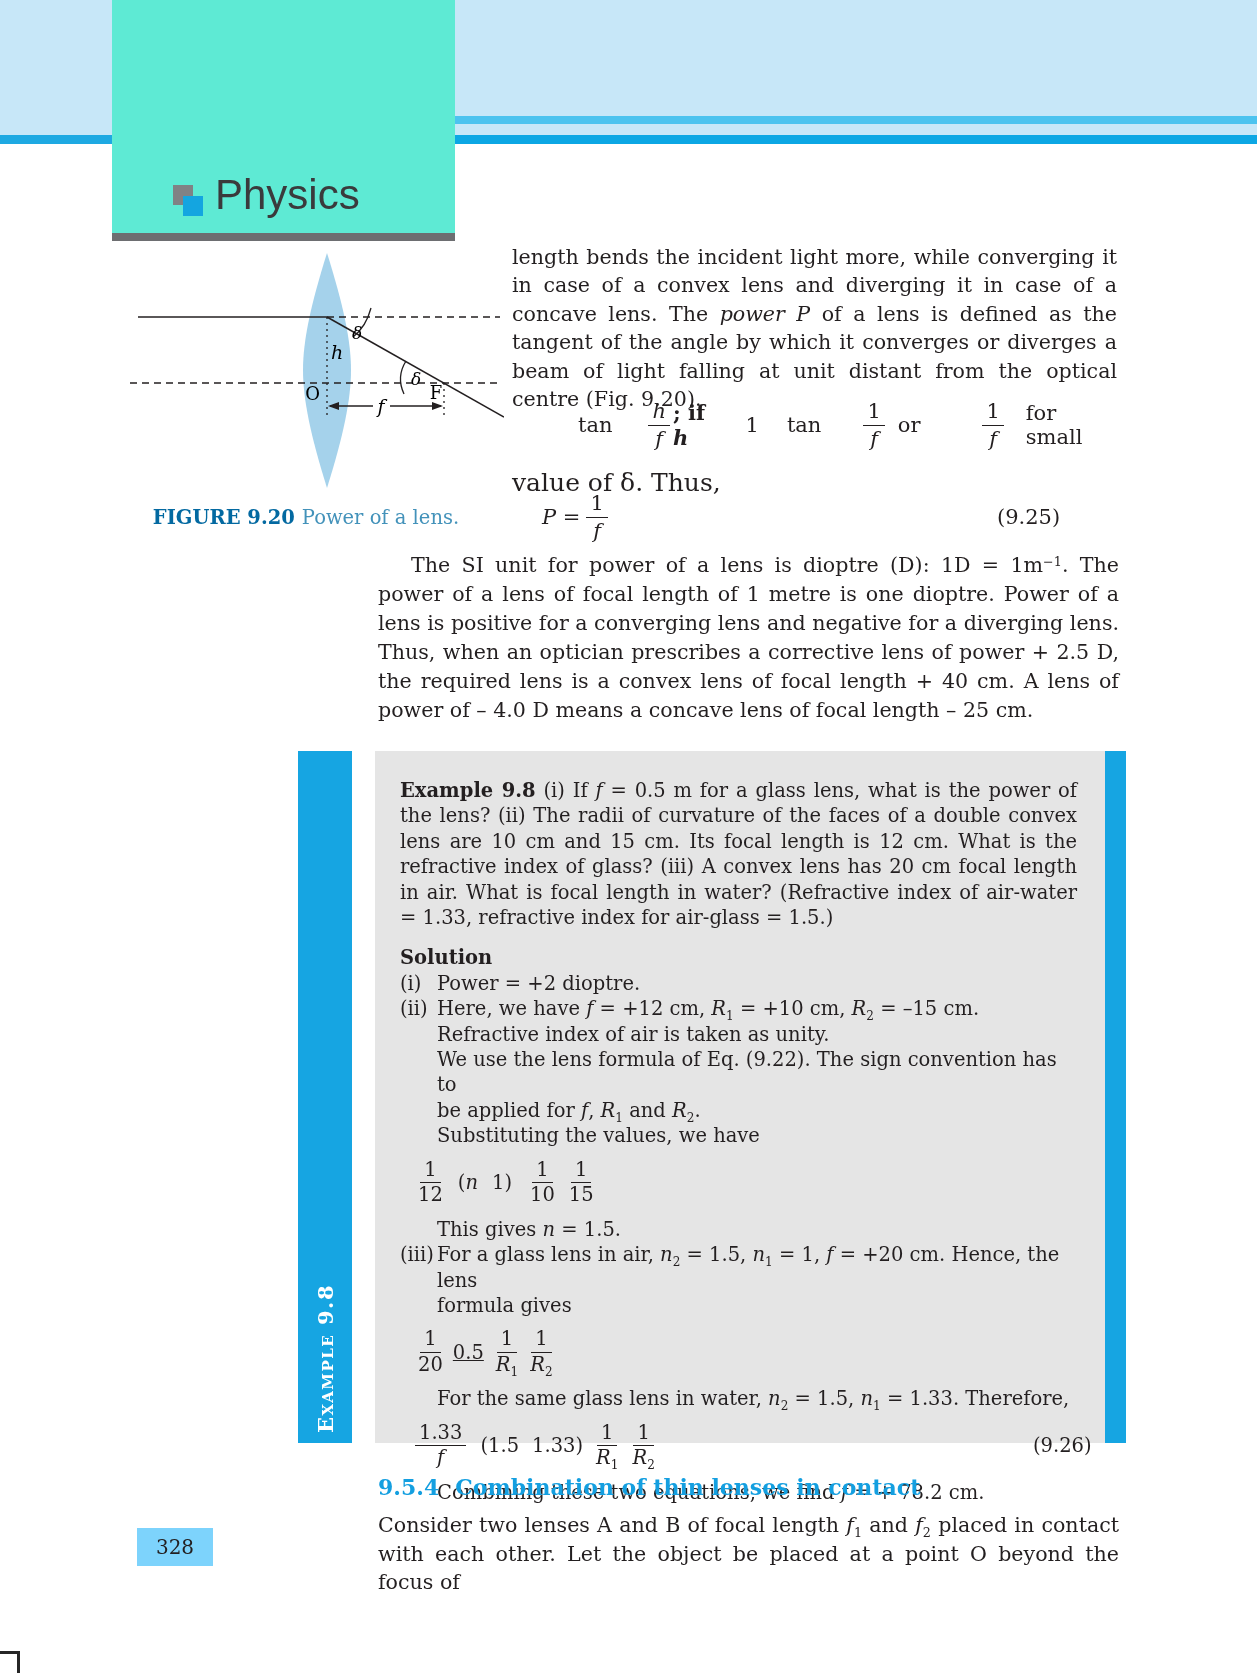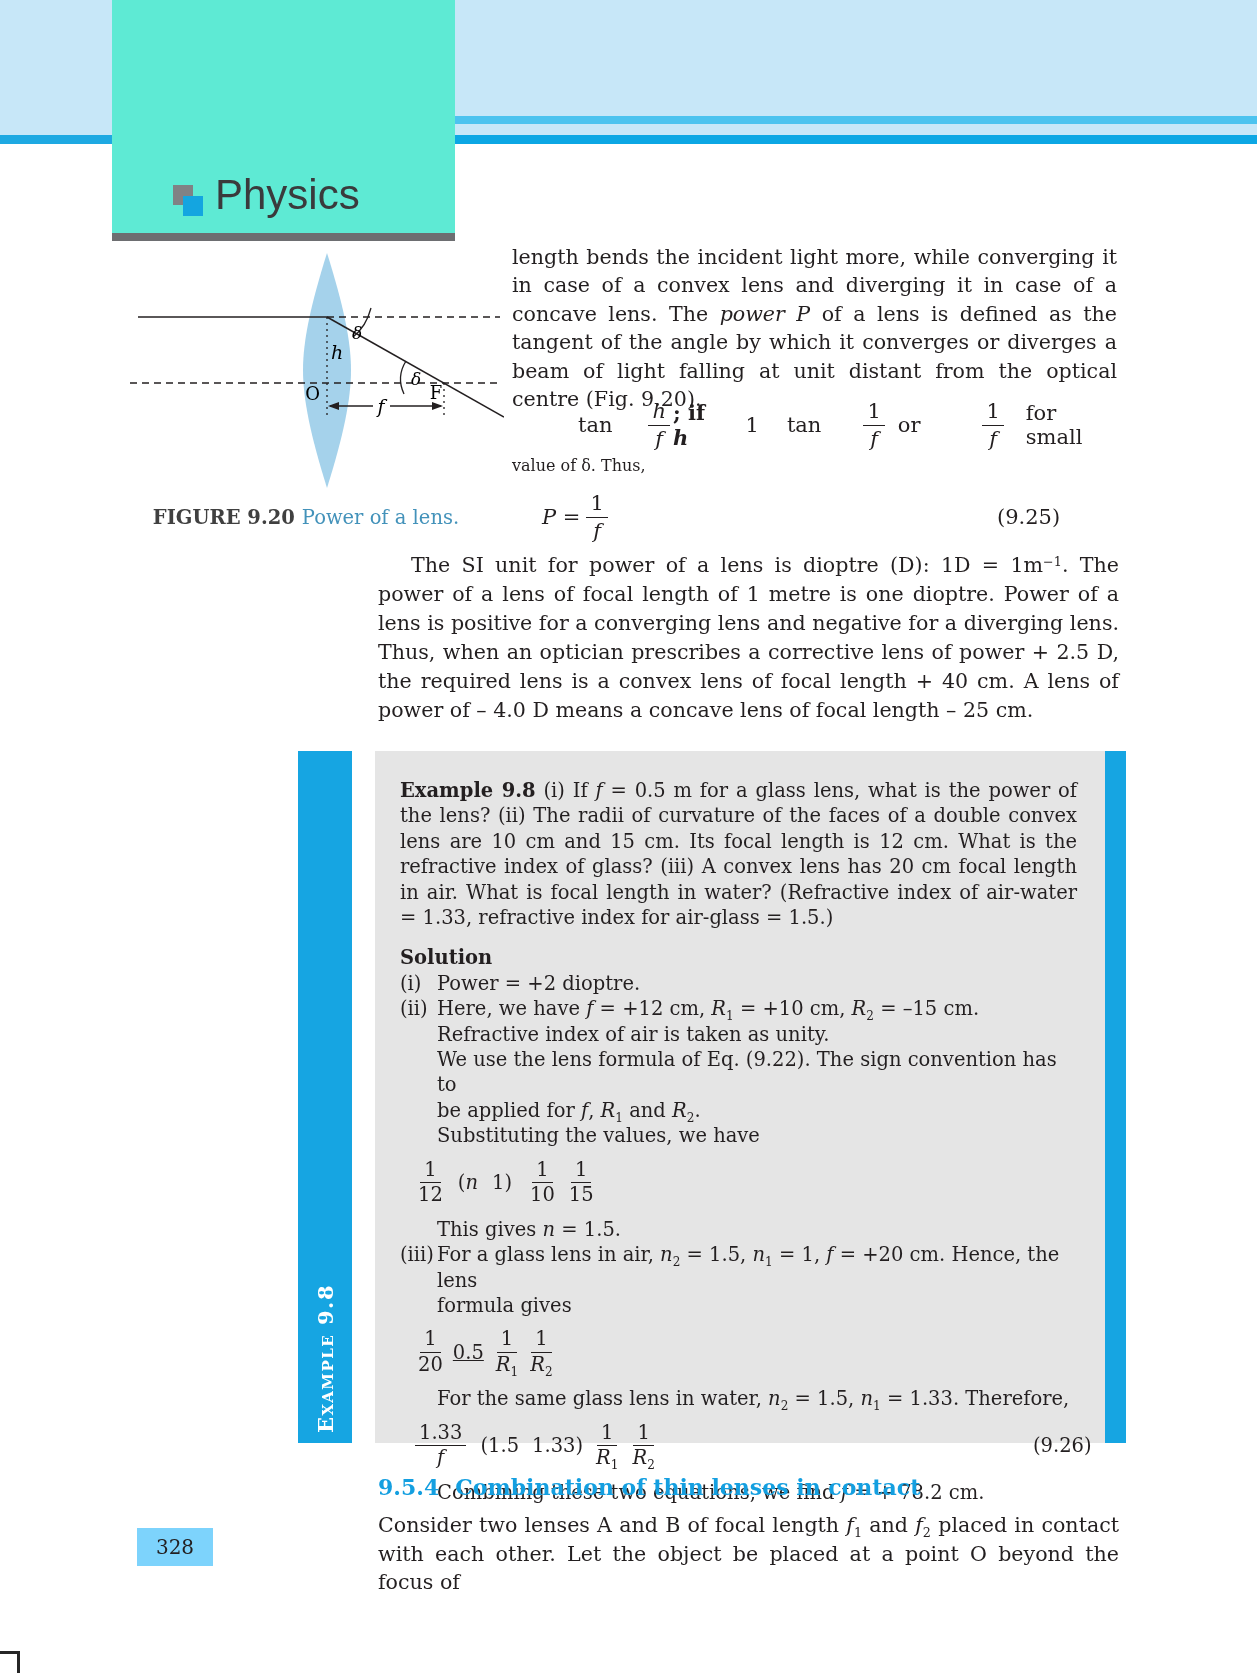--- a/index.html
+++ b/index.html
@@ -23,31 +23,31 @@
   .hdr-stripe-r2{left:455px;top:135px;width:802px;height:9px;background:#0ca7e4;}
   .hdr-gray{left:112px;top:0;width:343px;height:233px;background:#5eead4;border-bottom:8px solid #6d6e71;}
   .logo-gray{left:61px;top:185px;width:20px;height:20px;background:#808285;}
   .logo-cyan{left:71px;top:196px;width:20px;height:20px;background:#14a5e0;}
   .hdr-title{left:103px;top:174px;font-family:"Liberation Sans","DejaVu Sans",sans-serif;
     font-size:42px;color:#3a3a3c;line-height:1;}
 
   
   .fig-svg{left:122px;top:246px;}
   .fig-caption{left:128px;top:506px;width:356px;text-align:center;font-size:19.5px;}
-  .fig-caption .cap-label{color:#404040;font-weight:bold;margin-right:7px;}
+  .fig-caption .cap-label{color:#0369a1;font-weight:bold;margin-right:7px;}
   .fig-caption .cap-text{color:#4392ba;}
 
   
   .rightcol-para{left:512px;top:243px;width:605px;font-size:20.6px;line-height:28.4px;text-align:justify;}
   .para-si{left:378px;top:551px;width:741px;font-size:20.6px;line-height:29px;text-align:justify;text-indent:33px;}
   .closing-para{left:378px;top:1511px;width:741px;font-size:20.6px;line-height:28.6px;text-align:justify;}
 
   .eq-row{display:flex;align-items:center;}
   .eq-tan{left:512px;top:397px;width:605px;height:56px;font-size:21px;}
-  .eq-value{left:512px;top:456px;font-size:16px;}
+  .eq-value{left:512px;top:468px;font-size:25px;}
   .eq-925{left:512px;top:488px;width:605px;height:58px;font-size:21px;}
   .eq-label{position:absolute;font-style:normal;}
 
   .frac{display:inline-flex;flex-direction:column;align-items:center;line-height:1.15;text-align:center;}
   .frac .num{border-bottom:1.7px solid #231f20;padding:0 4px 1px;}
   .frac .den{padding-top:1px;}
   .it{font-style:italic;}
   .wide-gap{word-spacing:9px;}
 
   

